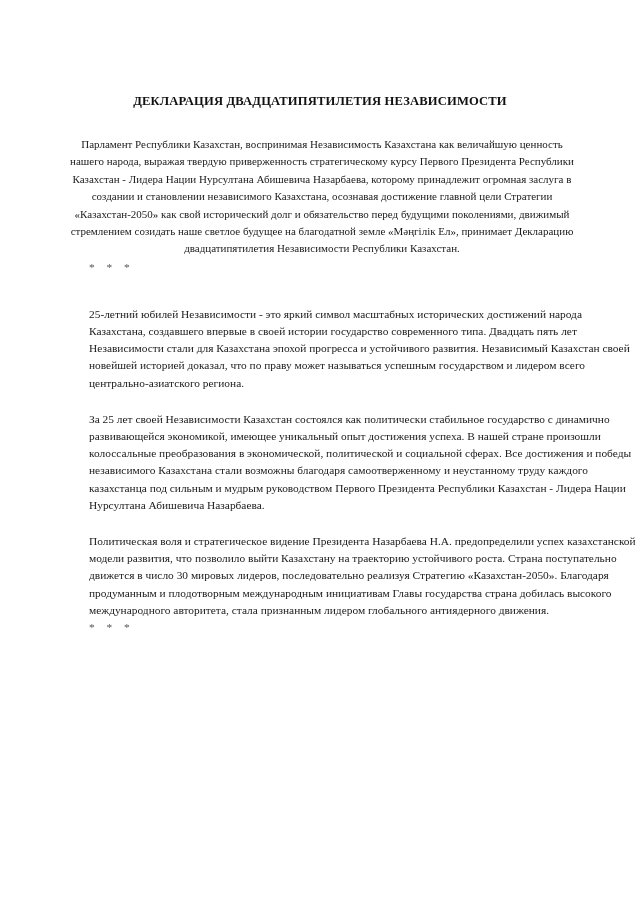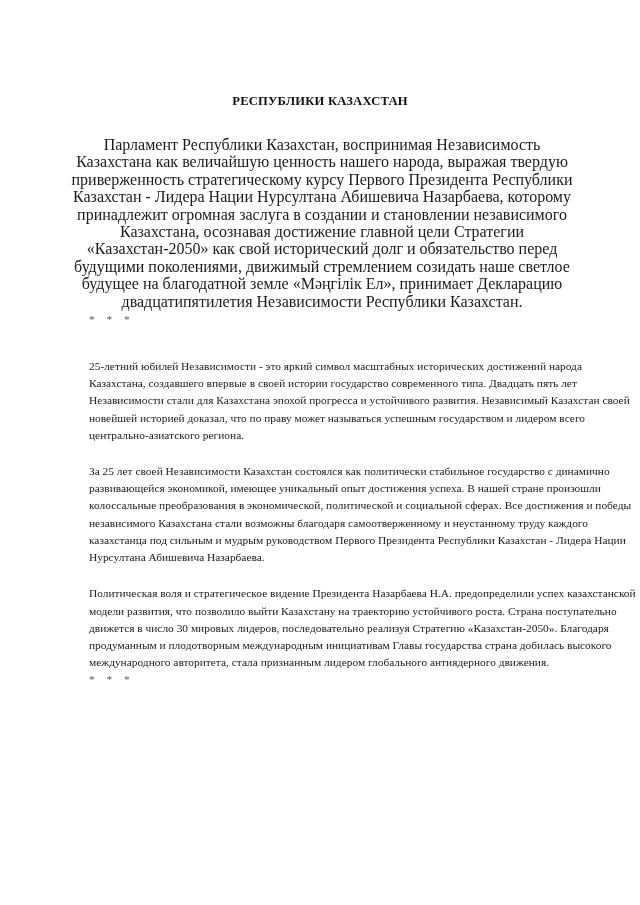--- a/index.html
+++ b/index.html
@@ -46,21 +46,21 @@
   }
 
   
   .preamble {
     margin: 0;
     padding: 0;
     margin-top: 26px;
     margin-left: 70px;
     margin-right: 66px;
     text-align: center;
-    font-size: 16px;
+    font-size: 11px;
     line-height: 17.4px;
     color: #1a1a1a;
     text-indent: 0;
   }
 
   
   .separator {
     margin: 0;
     padding: 0;
     margin-left: 89px;
@@ -92,21 +92,21 @@
   .body-par:last-child {
     margin-bottom: 0;
   }
 </style>
 </head>
 <body>
 
 <div class="page">
 
   <h1 class="doc-title">
-    <span class="title-line title-line-2">РЕСПУБЛИКИ КАЗАХСТАН</span>
+    <span class="title-line title-line-1">ДЕКЛАРАЦИЯ ДВАДЦАТИПЯТИЛЕТИЯ НЕЗАВИСИМОСТИ</span>
   </h1>
 
   <p class="preamble">Парламент Республики Казахстан, воспринимая Независимость Казахстана как величайшую ценность нашего народа, выражая твердую приверженность стратегическому курсу Первого Президента Республики Казахстан - Лидера Нации Нурсултана Абишевича Назарбаева, которому принадлежит огромная заслуга в создании и становлении независимого Казахстана, осознавая достижение главной цели Стратегии «Казахстан-2050» как свой исторический долг и обязательство перед будущими поколениями, движимый стремлением созидать наше светлое будущее на благодатной земле «Мәңгілік Ел», принимает Декларацию двадцатипятилетия Независимости Республики Казахстан.</p>
 
   <p class="separator separator-top">* * *</p>
 
   <div class="body-block">
     <p class="body-par">25-летний юбилей Независимости - это яркий символ масштабных исторических достижений народа Казахстана, создавшего впервые в своей истории государство современного типа. Двадцать пять лет Независимости стали для Казахстана эпохой прогресса и устойчивого развития. Независимый Казахстан своей новейшей историей доказал, что по праву может называться успешным государством и лидером всего центрально-азиатского региона.</p>
     <p class="body-par">За 25 лет своей Независимости Казахстан состоялся как политически стабильное государство с динамично развивающейся экономикой, имеющее уникальный опыт достижения успеха. В нашей стране произошли колоссальные преобразования в экономической, политической и социальной сферах. Все достижения и победы независимого Казахстана стали возможны благодаря самоотверженному и неустанному труду каждого казахстанца под сильным и мудрым руководством Первого Президента Республики Казахстан - Лидера Нации Нурсултана Абишевича Назарбаева.</p>
     <p class="body-par">Политическая воля и стратегическое видение Президента Назарбаева Н.А. предопределили успех казахстанской модели развития, что позволило выйти Казахстану на траекторию устойчивого роста. Страна поступательно движется в число 30 мировых лидеров, последовательно реализуя Стратегию «Казахстан-2050». Благодаря продуманным и плодотворным международным инициативам Главы государства страна добилась высокого международного авторитета, стала признанным лидером глобального антиядерного движения.</p>

